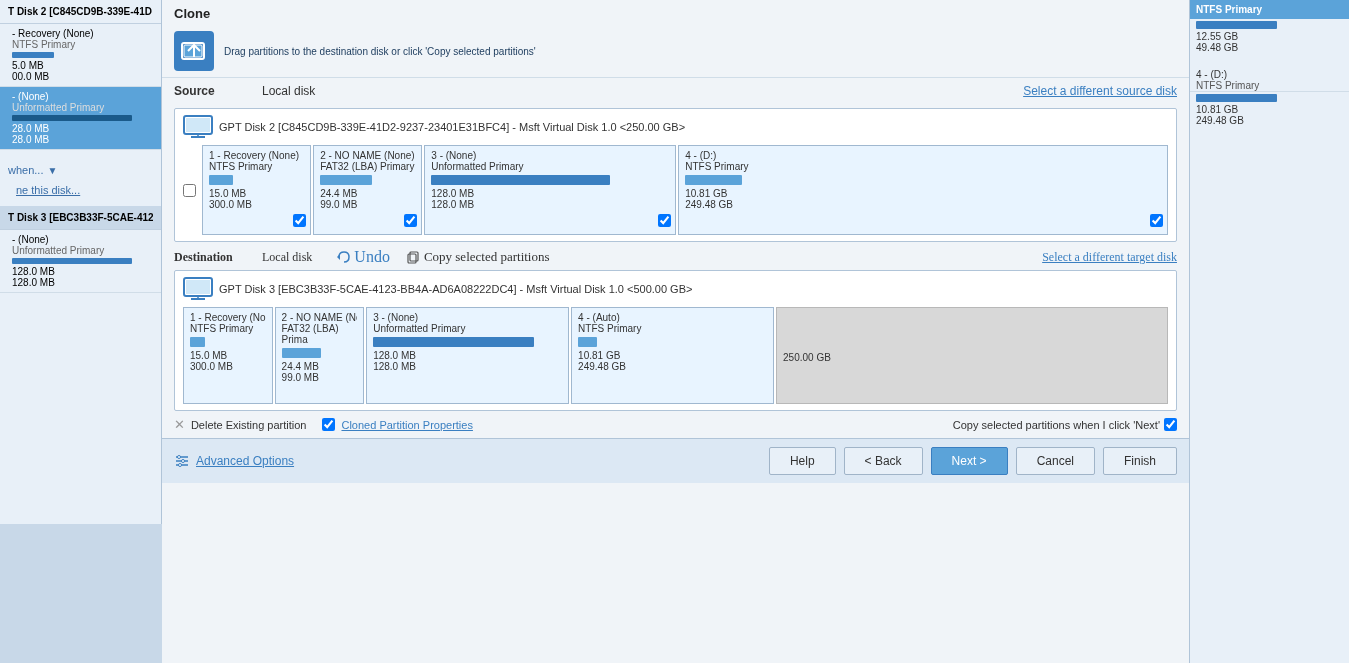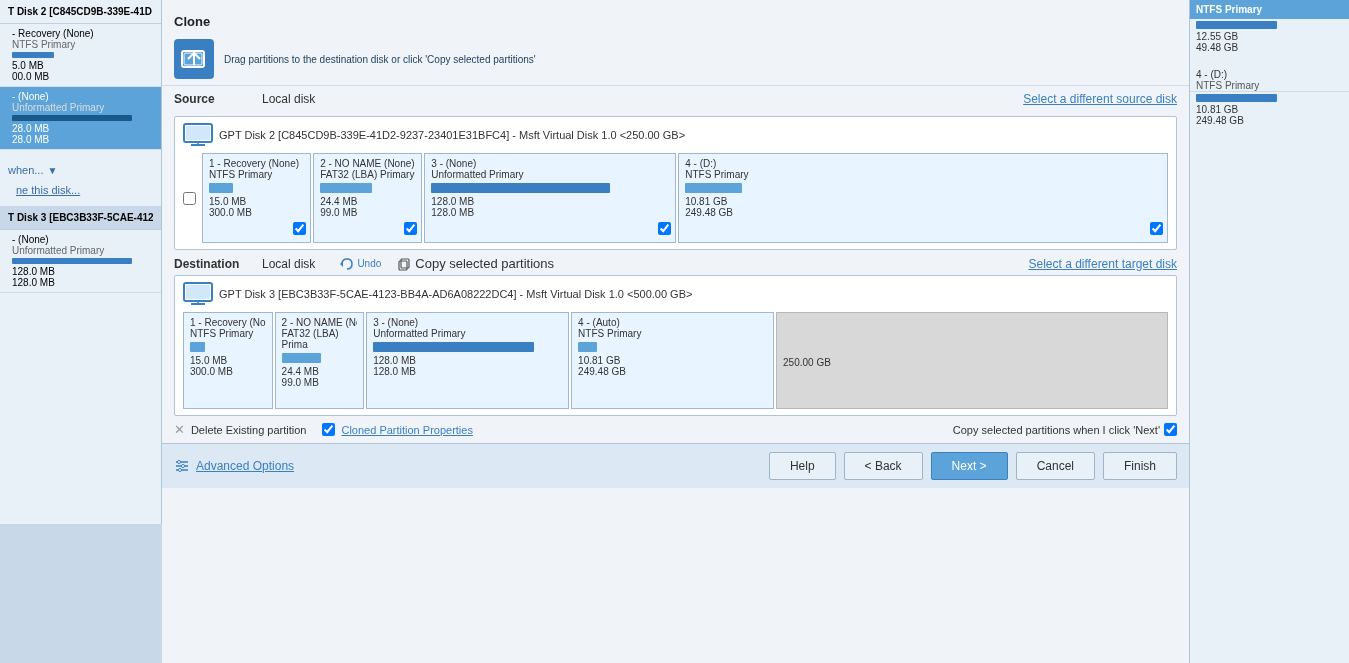--- a/index.html
+++ b/index.html
@@ -258,31 +258,32 @@
       bottom: 4px;
       right: 4px;
     }
 
     
     .dest-header {
       display: flex;
       align-items: center;
       gap: 8px;
       padding: 6px 12px 4px;
+      font-family: Liberation Serif, serif;
     }
     .dest-actions {
       display: flex;
       align-items: center;
       gap: 16px;
       margin-left: 16px;
     }
     .undo-btn {
       color: #3a7fc1;
       cursor: pointer;
-      font-size: 10px;
+      font-size: 16px;
       display: flex;
       align-items: center;
       gap: 4px;
       text-decoration: none;
     }
     .copy-btn {
       color: #333;
       font-size: 13px;
       cursor: pointer;
       display: flex;
@@ -424,21 +425,21 @@
     <div class="rs-bar" style="width:55%"></div>
   </div>
   <div class="rs-sizes">
     <div>10.81 GB</div>
     <div>249.48 GB</div>
   </div>
 </div>
 
 <div class="clone-dialog">
 
-  <div style="padding:14px 12px 2px; font-weight:bold; font-size:13px; color:#222;">Clone</div>
+  <div style="padding:6px 12px 2px; font-weight:bold; font-size:13px; color:#222;">Clone</div>
 
   <div class="dialog-title-bar">
     <div class="dialog-title-icon">
 
       <svg width="32" height="32" viewBox="0 0 32 32">
         <rect x="4" y="8" width="22" height="16" rx="2" fill="none" stroke="white" stroke-width="2"></rect>
         <rect x="6" y="10" width="18" height="12" rx="1" fill="#5ba3d9" stroke="white" stroke-width="1"></rect>
         <path d="M10 16 L16 10 L22 16" fill="none" stroke="white" stroke-width="2"></path>
         <line x1="16" y1="10" x2="16" y2="22" stroke="white" stroke-width="2"></line>
       </svg>

